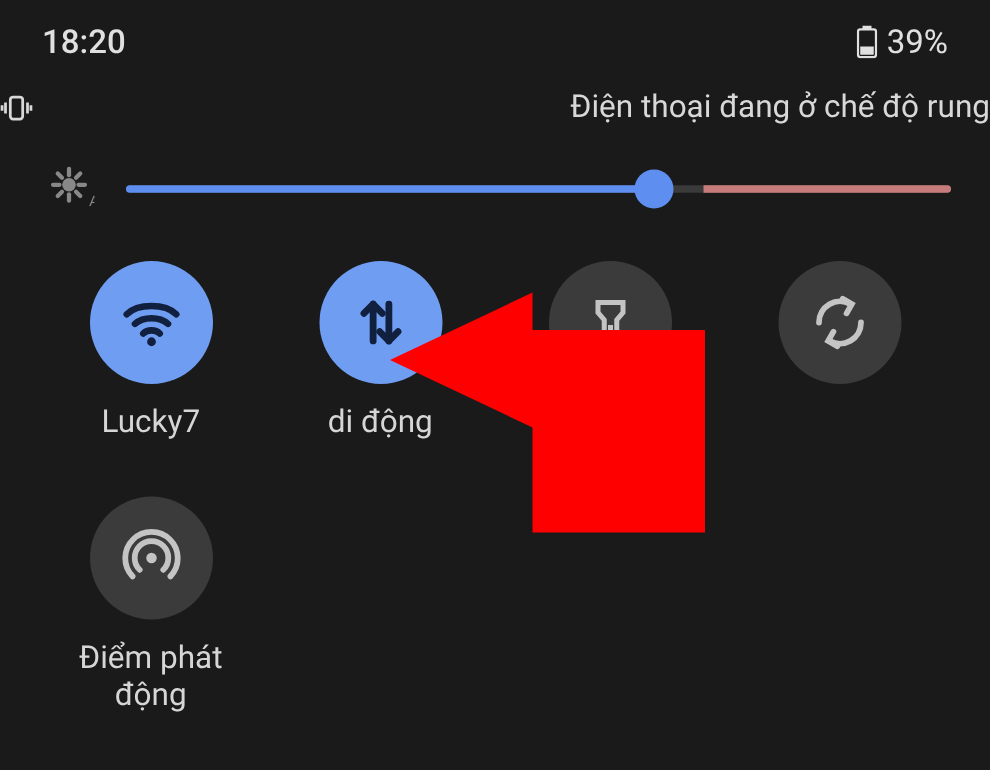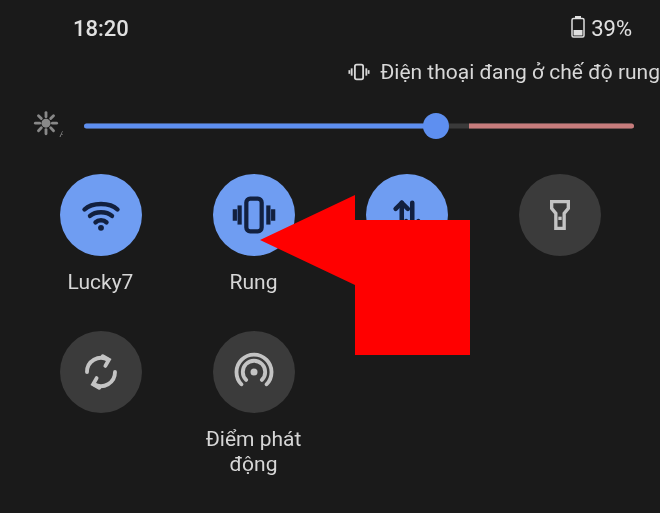--- a/index.html
+++ b/index.html
@@ -13,30 +13,29 @@
   }
 
   
   .status-bar {
     display: flex;
     justify-content: space-between;
     align-items: center;
     padding: 14px 28px 0 28px;
     height: 42px;
     color: #e0e0e0;
-    margin-left: 45px;
   }
   .status-left { font-size: 22px; font-weight: 500; }
-  .status-right { display: flex; gap: 6px; font-size: 22px; font-weight: 400; }
+  .status-right { display: flex; align-items: center; gap: 6px; font-size: 22px; font-weight: 400; }
   .battery-icon { width: 14px; height: 22px; display: inline-block; }
   .battery-icon svg { display:block; }
 
   
   .info-row {
-    display:flex; align-items:center; justify-content:flex-end;
+    display:flex; align-items:center; justify-content:space-between;
     gap:10px; margin-top:14px; height:32px;
     color:#d8d8d8; font-size:21px;
   }
   .info-row .icon { width:22px; height:22px; display:flex; align-items:center; justify-content:center; }
 
   
   .brightness-row {
     display:flex; align-items:center; gap:18px;
     padding: 0 26px; margin-top:18px; height:40px;
   }
@@ -160,32 +159,20 @@
       <svg viewBox="0 0 24 24" width="44" height="44">
         <path d="M3 9 C7 5 17 5 21 9" fill="none" stroke="currentColor" stroke-width="2.4" stroke-linecap="round"></path>
         <path d="M6 12.5 C9 9.8 15 9.8 18 12.5" fill="none" stroke="currentColor" stroke-width="2.4" stroke-linecap="round"></path>
         <path d="M9 16 C10.5 14.5 13.5 14.5 15 16" fill="none" stroke="currentColor" stroke-width="2.4" stroke-linecap="round"></path>
         <circle cx="12" cy="19" r="1.6" fill="currentColor"></circle>
       </svg>
     </div>
     <div class="tile-label">Lucky7</div>
   </div>
 
-  <div class="tile">
-    <div class="tile-btn on">
-      <svg viewBox="0 0 24 24" width="46" height="46" fill="none" stroke="currentColor" stroke-width="2.2">
-        <rect x="8" y="3.5" width="8" height="17" rx="2"></rect>
-        <path d="M4.5 7 L4.5 17"></path>
-          <path d="M2 9 L2 15"></path>
-        <path d="M19.5 7 L19.5 17"></path>
-          <path d="M22 9 L22 15"></path>
-      </svg>
-    </div>
-    <div class="tile-label">Rung</div>
-  </div>
 
   <div class="tile">
     <div class="tile-btn on">
       <svg viewBox="0 0 24 24" width="42" height="42" fill="none" stroke="currentColor" stroke-width="2.6" stroke-linecap="round" stroke-linejoin="round">
         <path d="M9 5 L9 19"></path>
           <path d="M5.5 8.5 L9 5 L12.5 8.5"></path>
         <path d="M15 5 L15 19"></path>
           <path d="M11.5 15.5 L15 19 L18.5 15.5"></path>
       </svg>
     </div>

